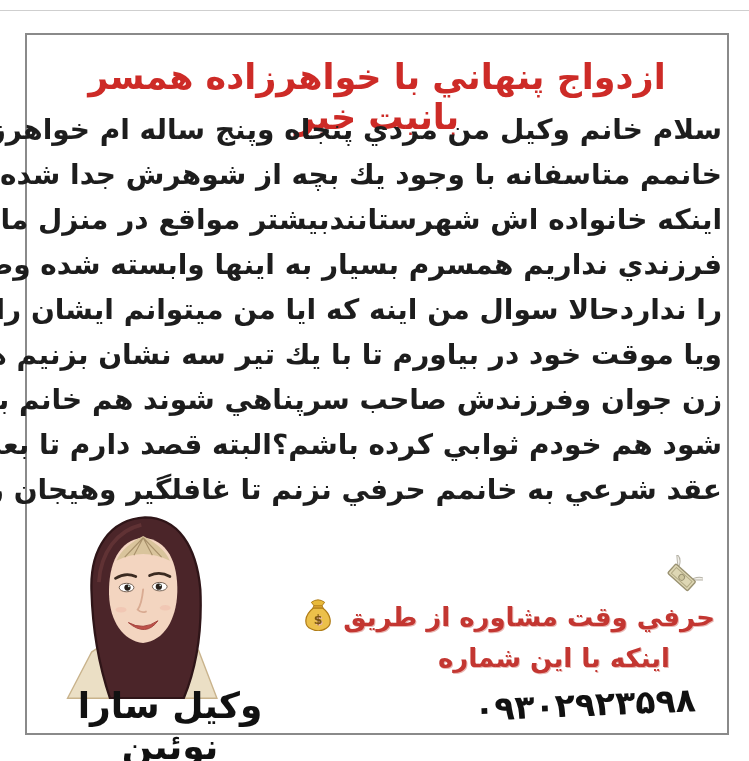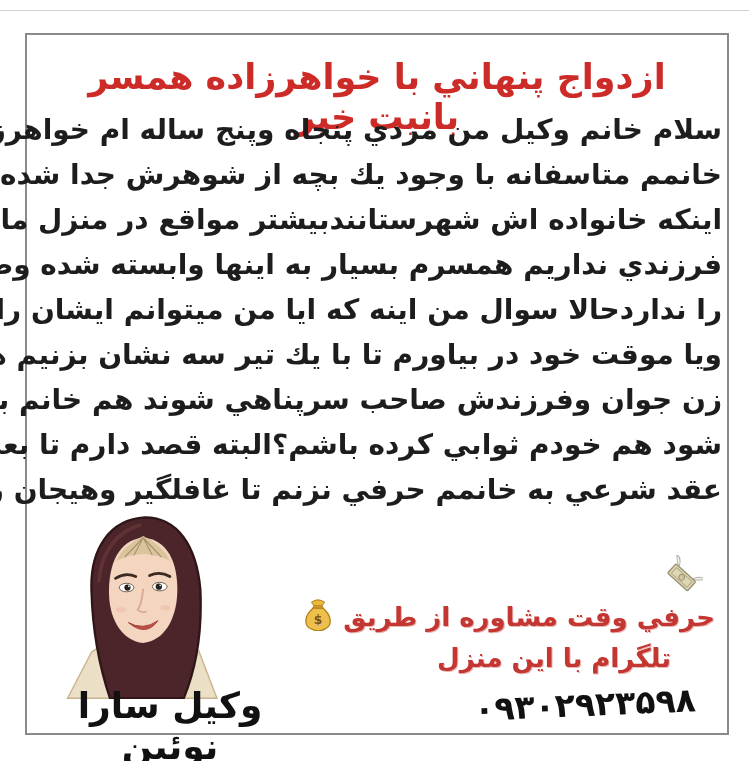--- a/index.html
+++ b/index.html
@@ -138,18 +138,18 @@
       <span>
         <svg class="moneybag-svg" viewBox="0 0 36 40">
           <path d="M10,6 Q18,0 26,6 L22,11 L14,11 Z" fill="#e8b93a" stroke="#b07d18" stroke-width="1.2"></path>
           <path d="M13,10 L23,10 L25,15 L11,15 Z" fill="#d9a32e" stroke="#b07d18" stroke-width="1"></path>
           <path d="M12,13 C2,21 0,34 10,38 C16,41 22,41 28,37 C36,32 33,20 24,13 Z" fill="#ecc04a" stroke="#b07d18" stroke-width="1.5"></path>
           <text x="18" y="32" font-size="15" font-weight="bold" fill="#7a5410" text-anchor="middle" font-family="DejaVu Sans, sans-serif">$</text>
         </svg>
       </span>
     </div>
 
-    <div class="promo-line2">تلگرام با این منزل</div>
+    <div class="promo-line2">اينكه با این شماره</div>
 
     <div class="phone">۰۹۳۰۲۹۲۳۵۹۸</div>
 
   </div>
 </div>
 
 </body></html>

